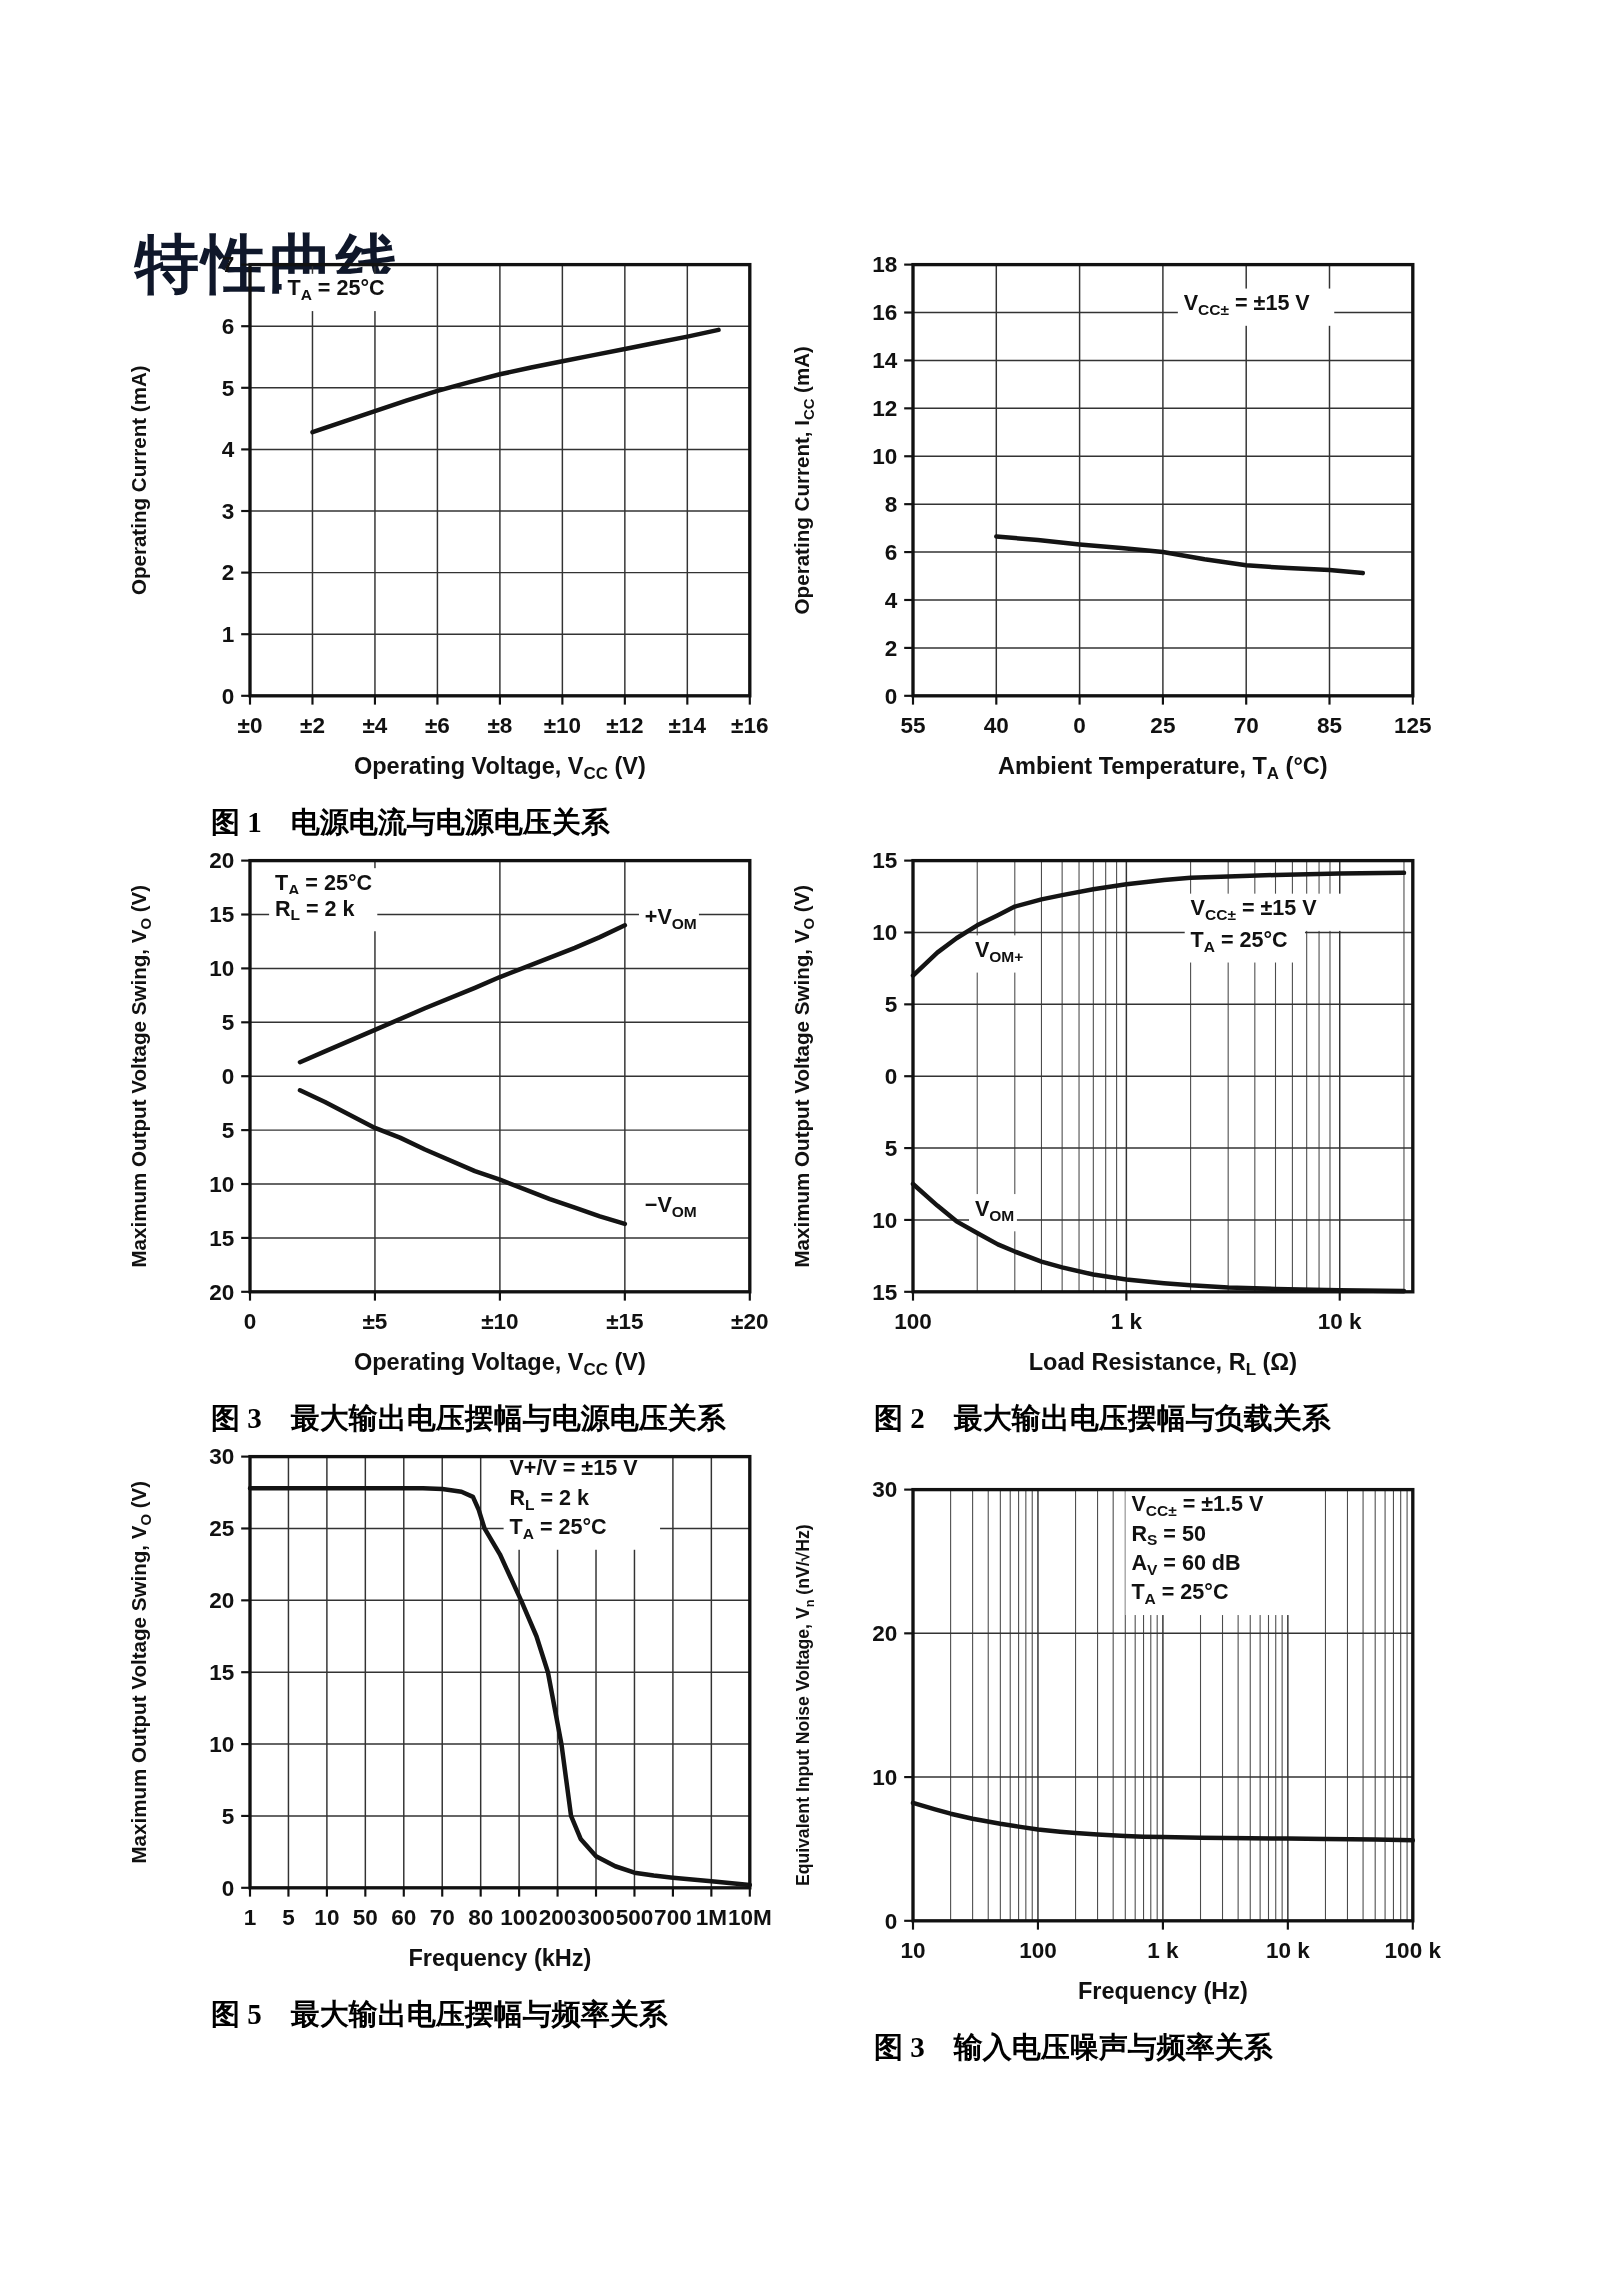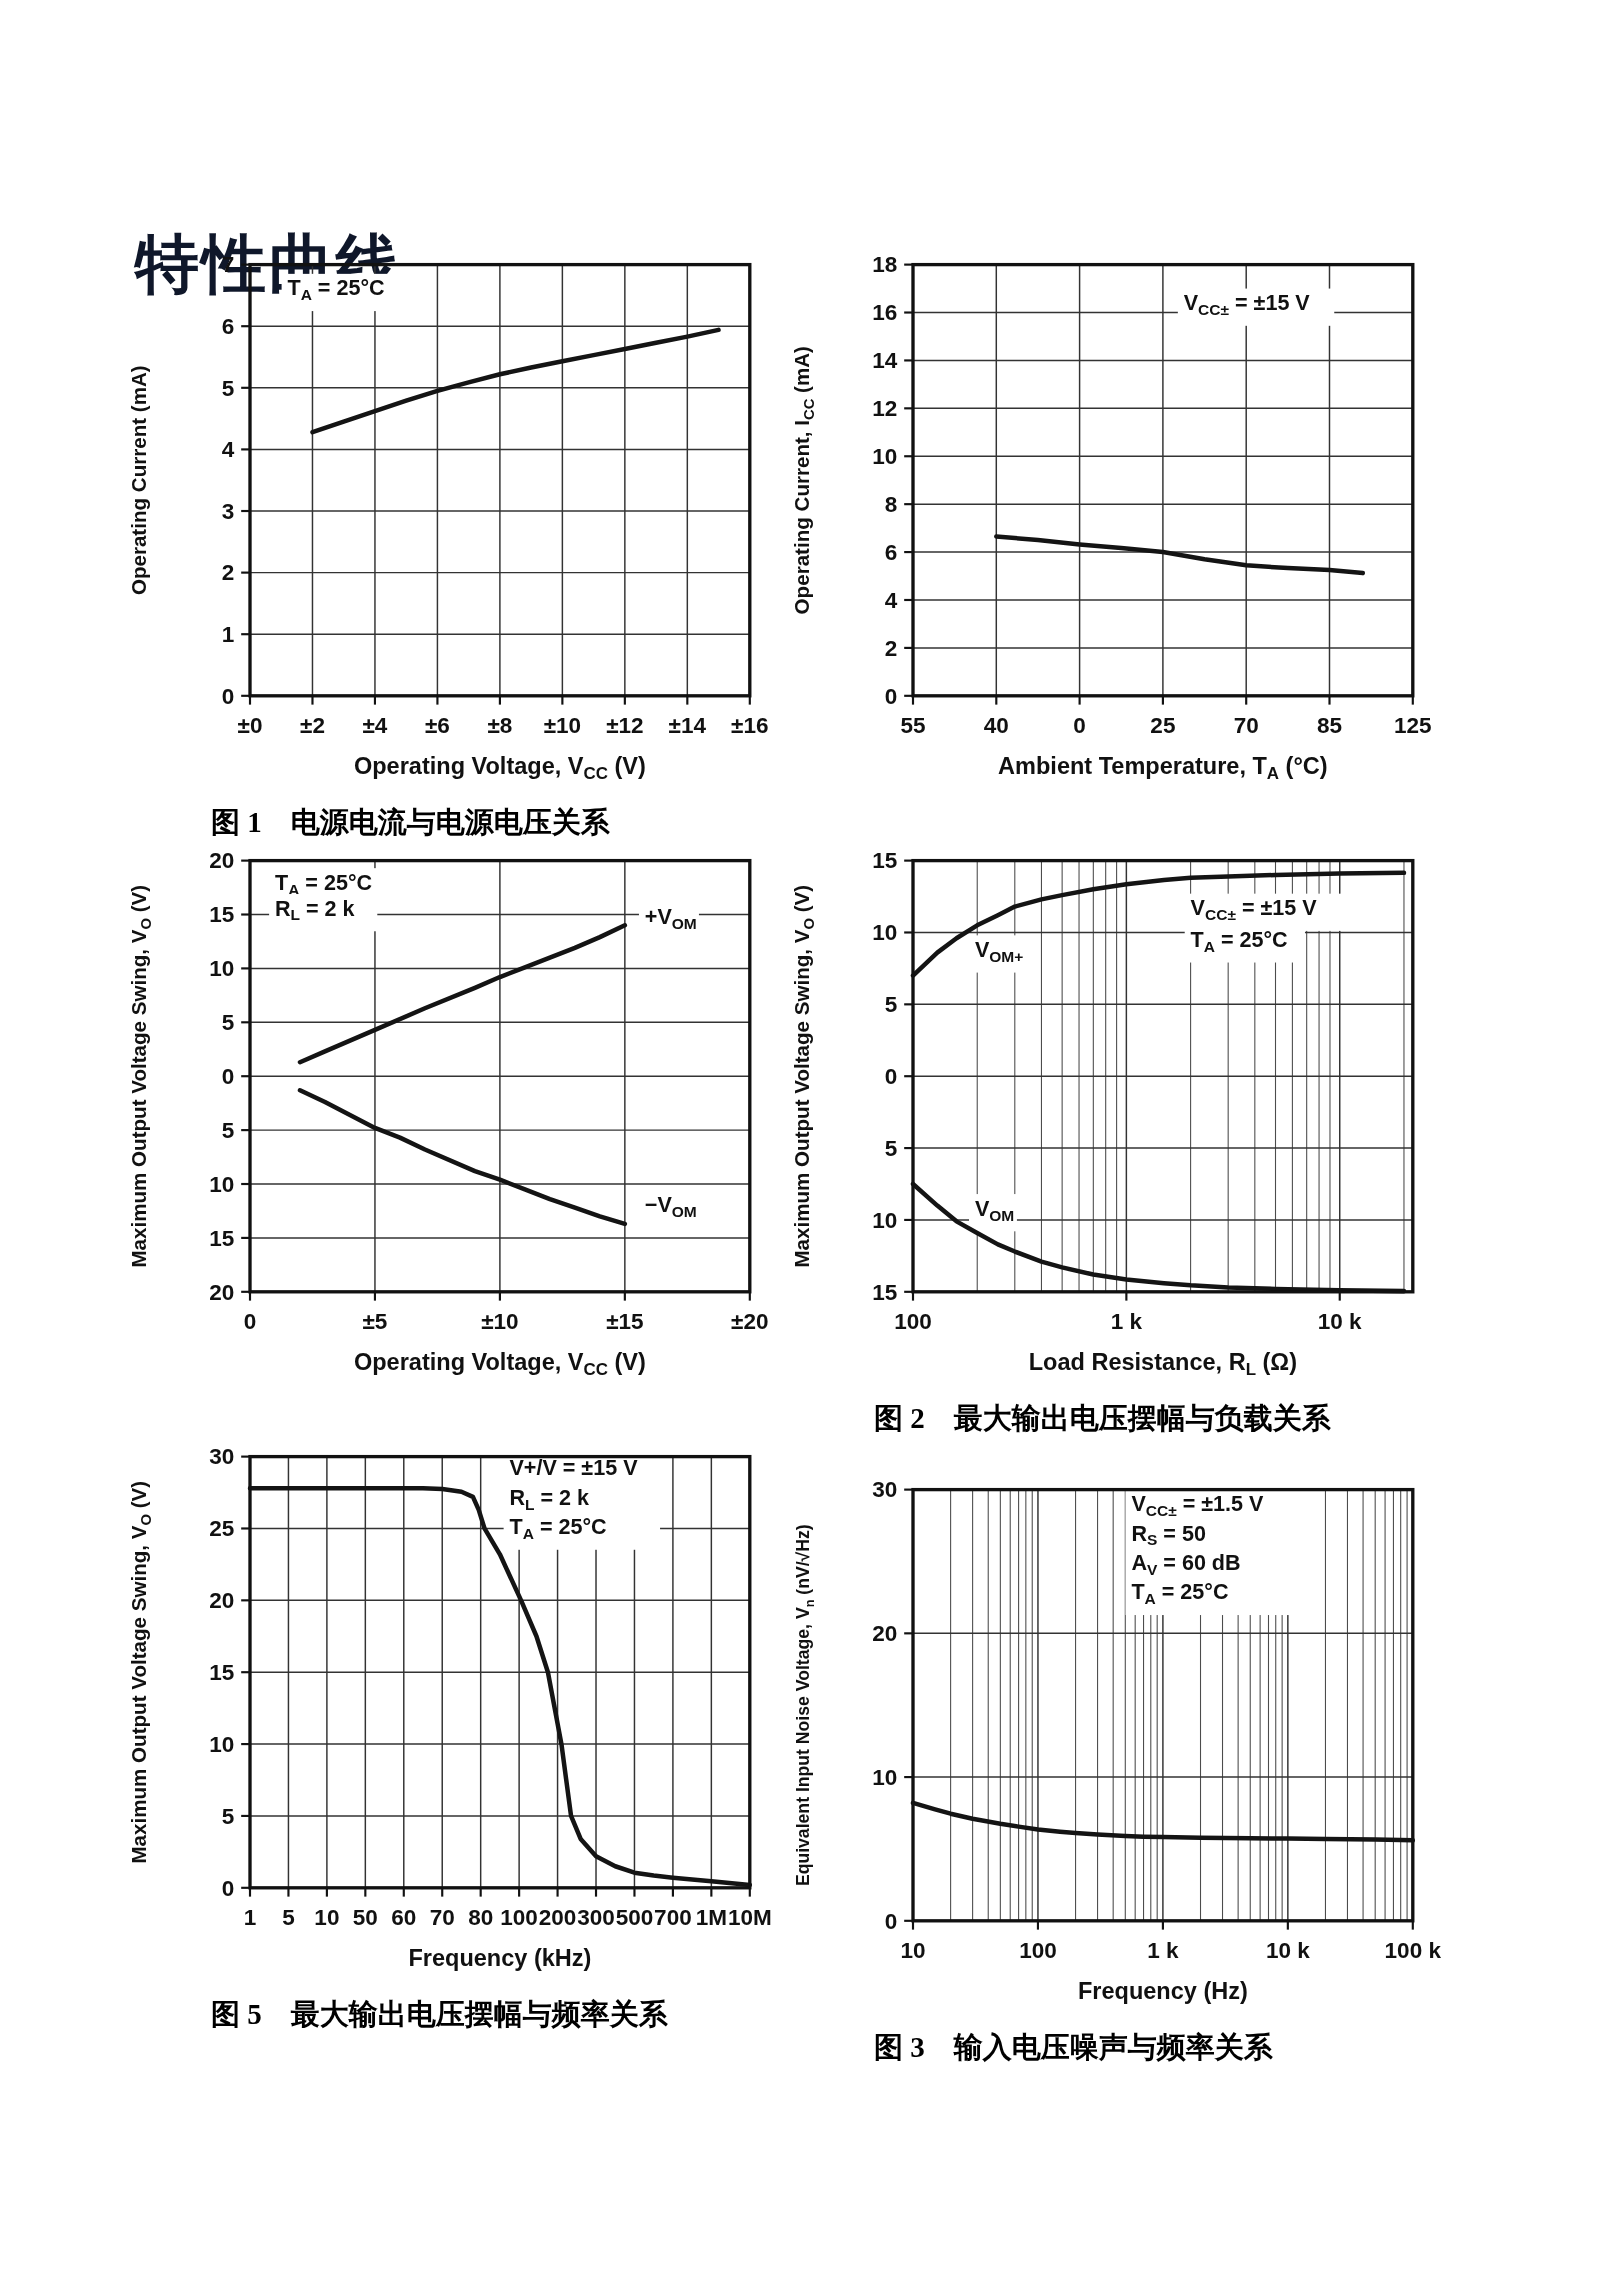--- a/index.html
+++ b/index.html
@@ -214,20 +214,21 @@
         <line x1="141" y1="132" x2="150" y2="132" class="tick"></line>
         <text x="134" y="140" class="tlab" text-anchor="end"><tspan>10</tspan></text>
         <line x1="141" y1="77" x2="150" y2="77" class="tick"></line>
         <text x="134" y="85" class="tlab" text-anchor="end"><tspan>15</tspan></text>
         <line x1="141" y1="22" x2="150" y2="22" class="tick"></line>
         <text x="134" y="30" class="tlab" text-anchor="end"><tspan>20</tspan></text>
         <text x="405" y="542" class="atitle" text-anchor="middle"><tspan>Operating Voltage, V</tspan><tspan dy="5" font-size="72%">CC</tspan><tspan dy="-5"> (V)</tspan></text>
         <text x="0" y="0" class="ytitle" text-anchor="middle" transform="translate(44 242) rotate(-90)"><tspan>Maximum Output Voltage Swing, V</tspan><tspan dy="5" font-size="72%">O</tspan><tspan dy="-5"> (V)</tspan></text>
       </g>
     </svg>
+  <div class="caption">图 3　最大输出电压摆幅与电源电压关系</div>
 </div>
 <div class="cell" id="cell3">
   <svg class="chart" xmlns="http://www.w3.org/2000/svg" viewBox="0 0 700 555">
       <g>
         <g>
           <line x1="215.5412445608416" y1="22" x2="215.5412445608416" y2="462" class="grid"></line>
           <line x1="253.88041487952836" y1="22" x2="253.88041487952836" y2="462" class="grid"></line>
           <line x1="281.0824891216832" y1="22" x2="281.0824891216832" y2="462" class="grid"></line>
           <line x1="302.18205711970154" y1="22" x2="302.18205711970154" y2="462" class="grid"></line>
           <line x1="319.4216594403699" y1="22" x2="319.4216594403699" y2="462" class="grid"></line>

